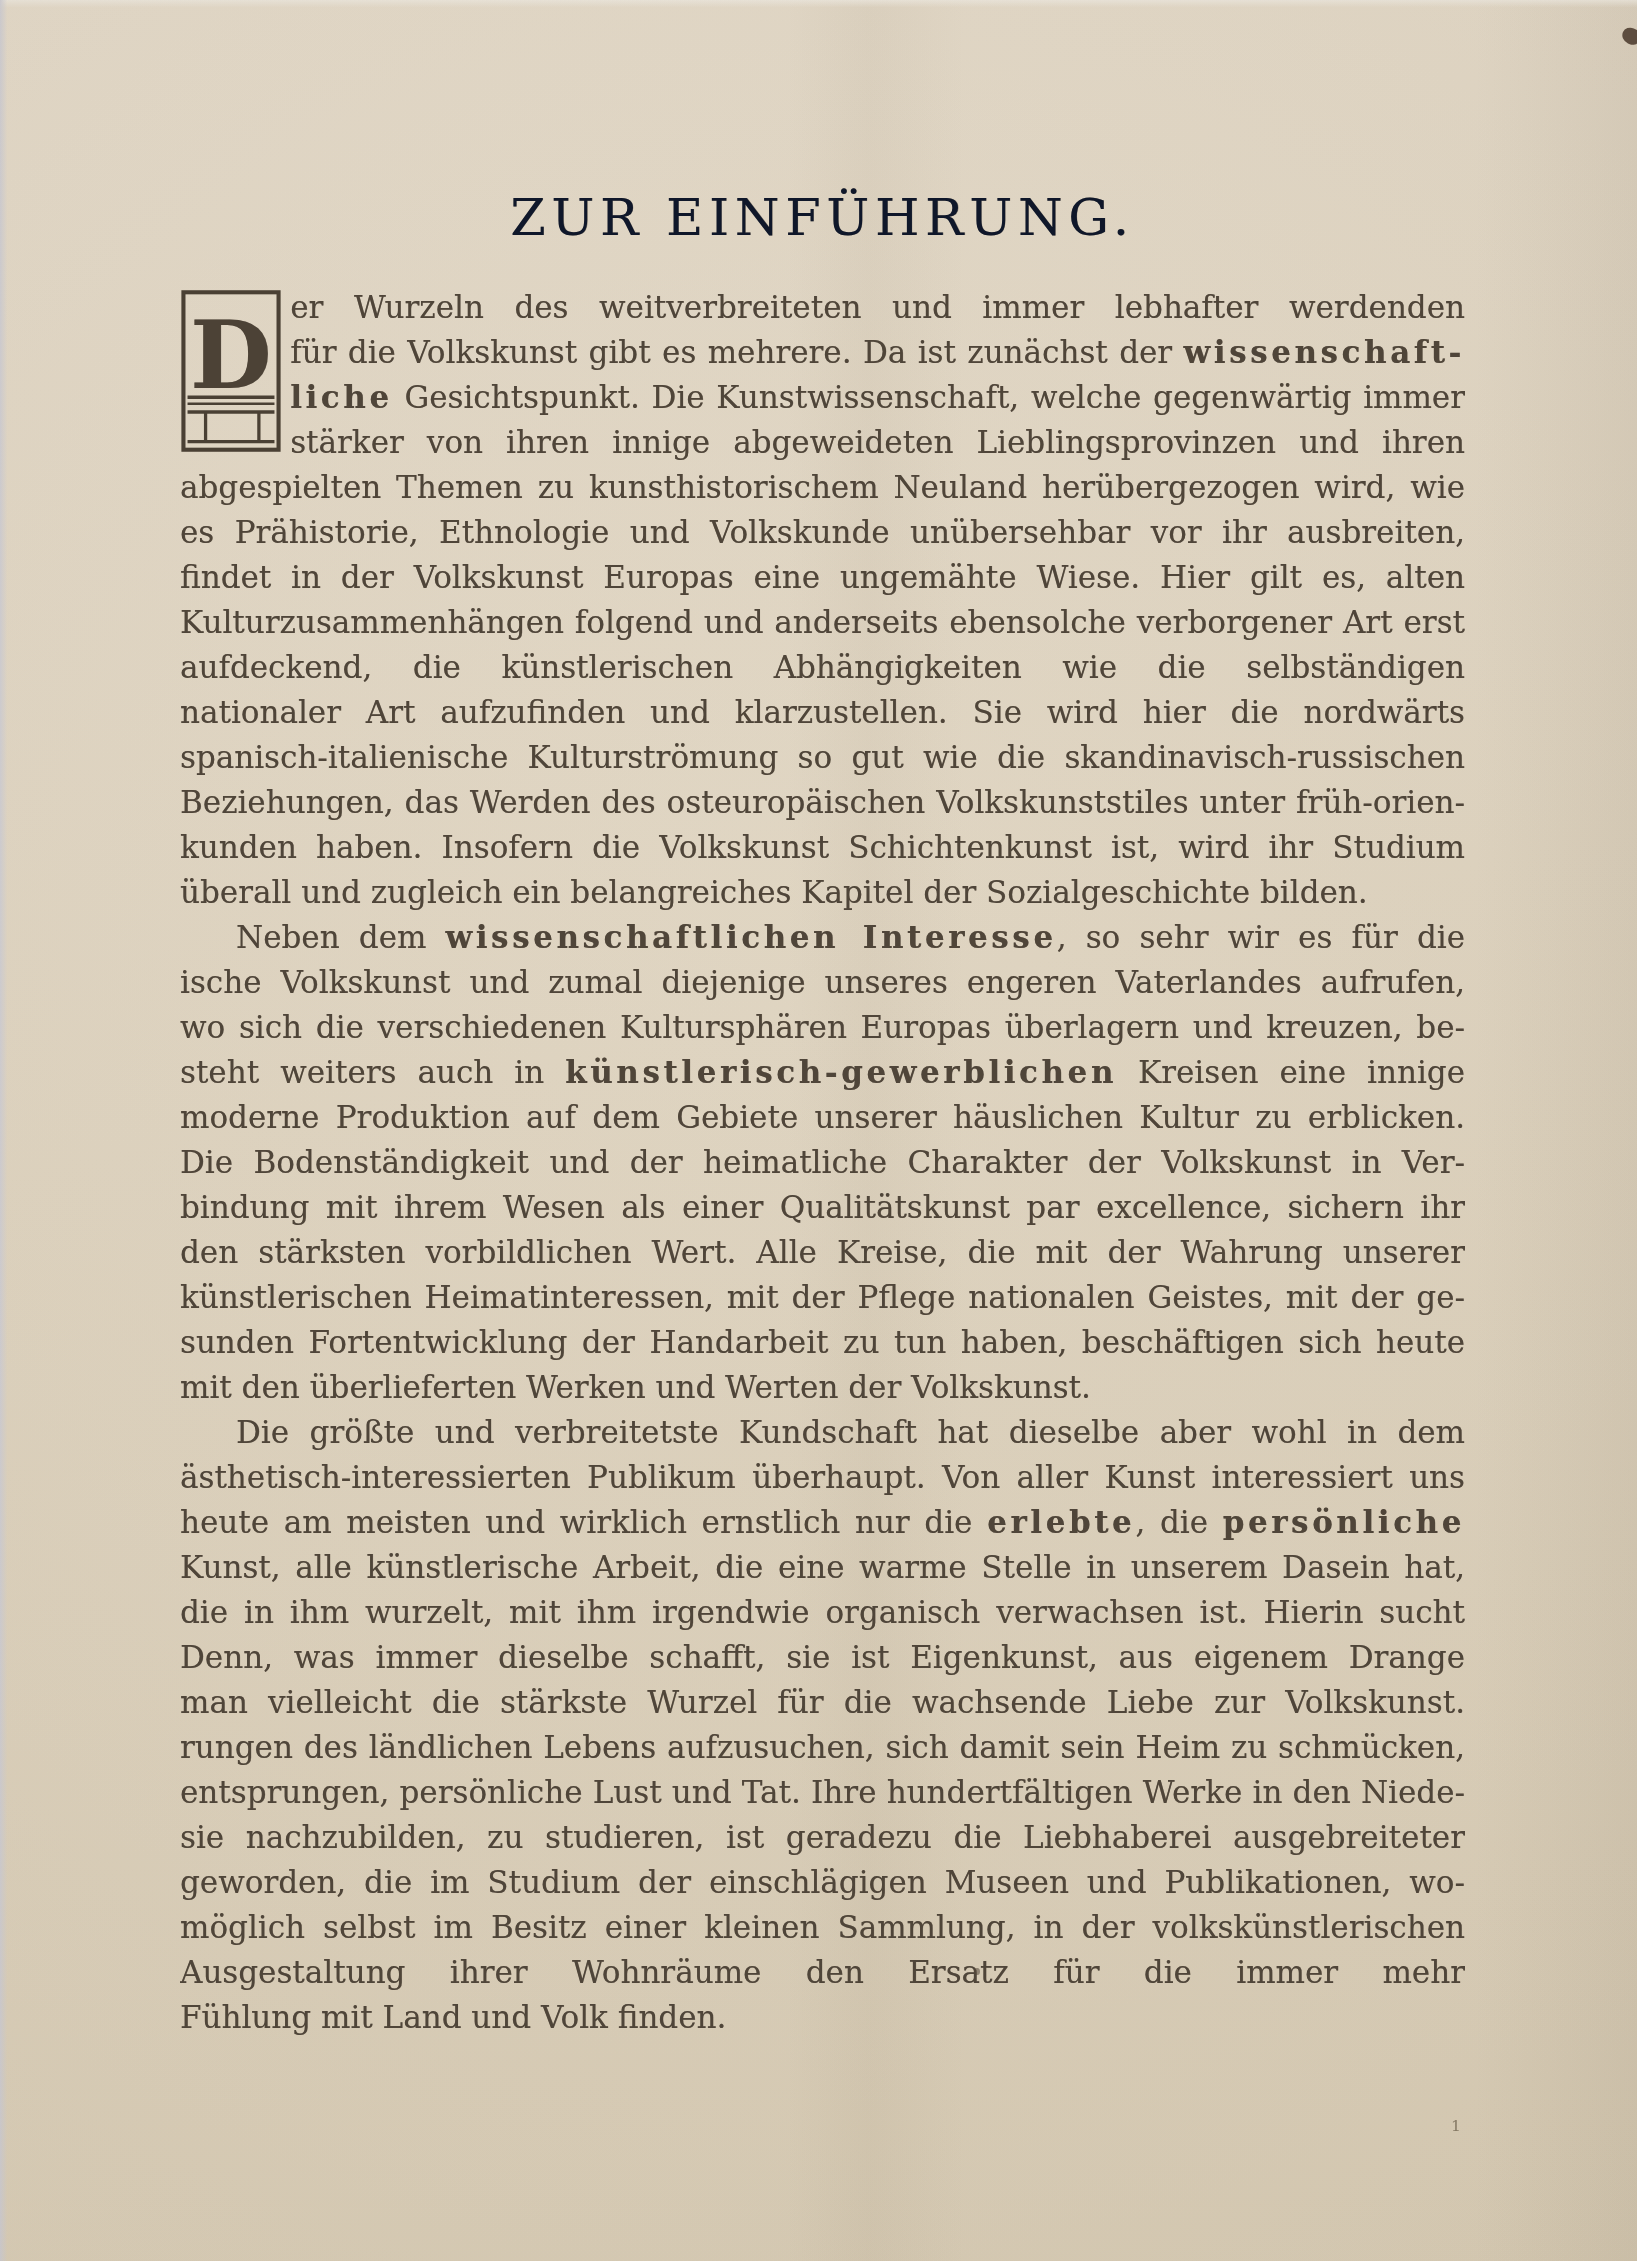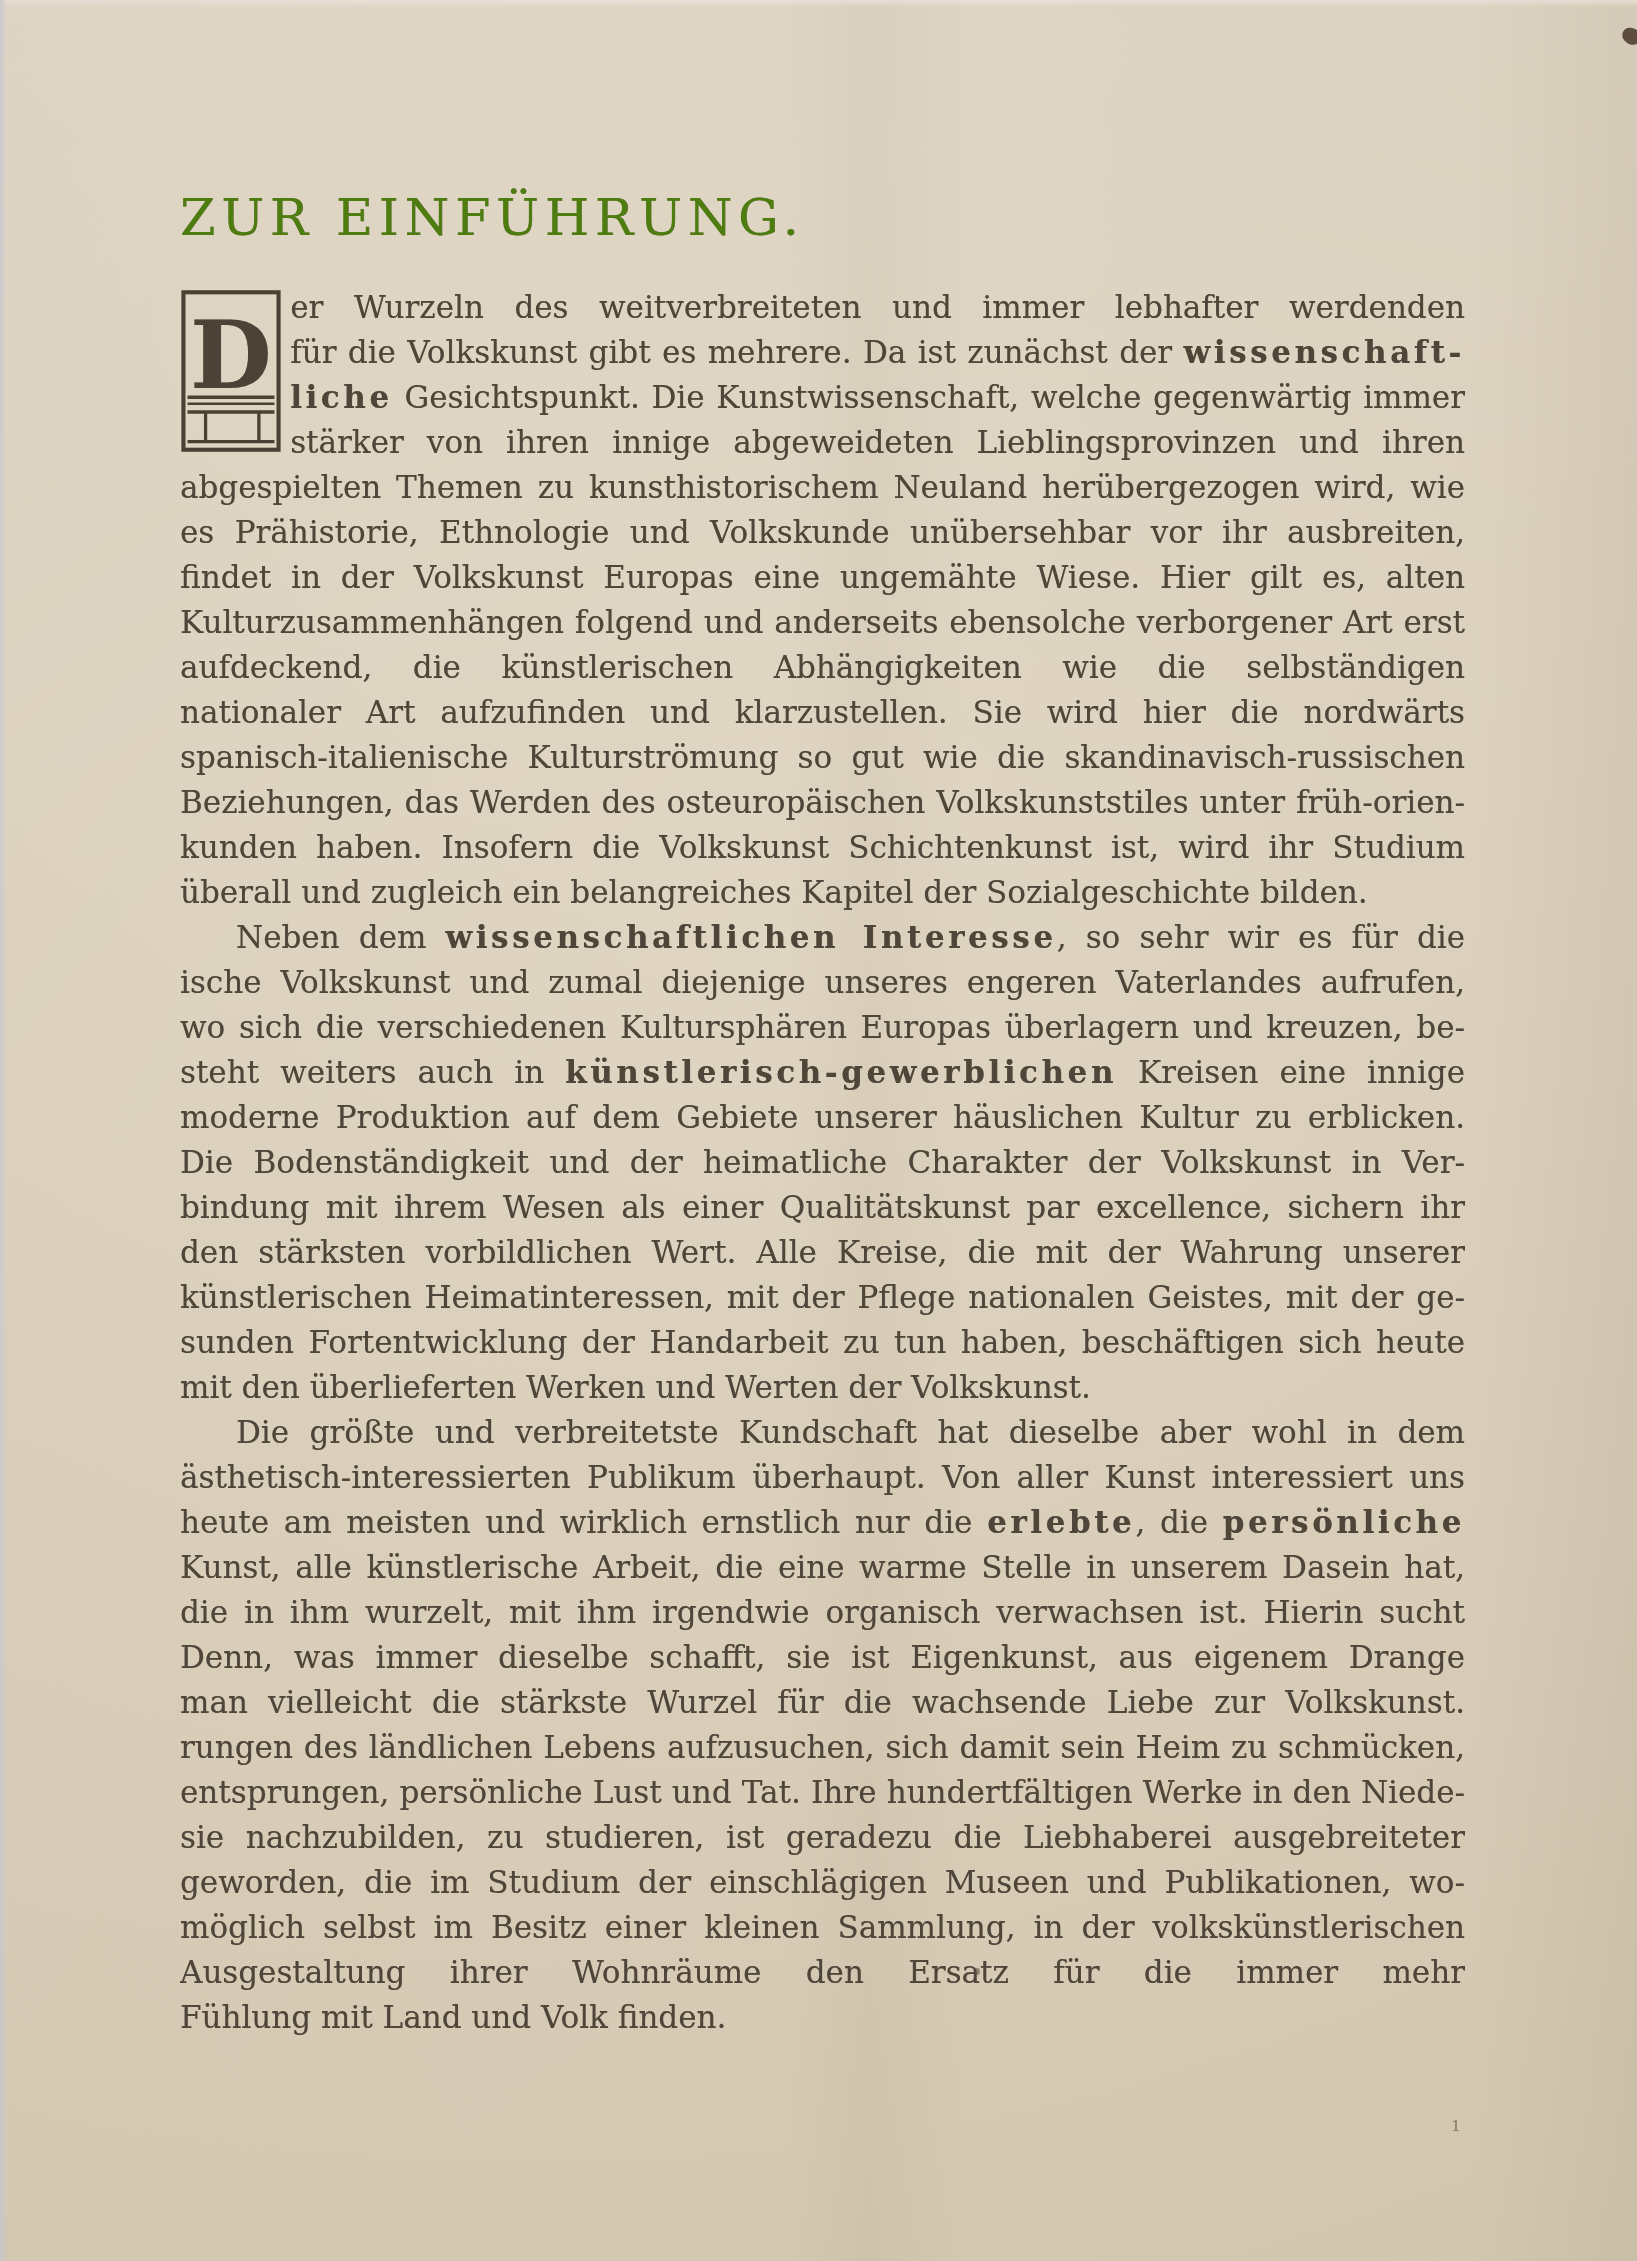--- a/index.html
+++ b/index.html
@@ -12,22 +12,22 @@
       linear-gradient(90deg, rgba(0,0,0,0) 90%, rgba(108,92,70,.08) 100%),
       linear-gradient(168deg, #e3d9c8 0%, #ded3bf 45%, #d8ccb5 100%);
     font-family:"DejaVu Serif","Liberation Serif",serif;
   }
   .vignette{
     position:absolute;inset:0;pointer-events:none;
     background:radial-gradient(125% 92% at 47% 40%, rgba(255,255,255,.04) 0%, rgba(98,82,58,.05) 78%, rgba(90,74,52,.10) 100%);
   }
   .title{
     position:absolute;top:185px;left:180px;width:1285px;
-    font-size:51px;line-height:65px;
-    letter-spacing:5.7px;color:#4d7c0f;
+    text-align:center;font-size:51px;line-height:65px;
+    letter-spacing:5.7px;color:#0f172a;
     text-shadow:0.3px 0.3px 0 rgba(70,61,48,.55);
   }
   .textblock{
     position:absolute;top:285px;left:180px;width:1285px;
     font-size:31px;color:#4f4539;
     text-shadow:0.2px 0.2px 0 rgba(79,69,57,.45);
   }
   .line{
     line-height:45px;height:45px;overflow:hidden;
     text-align:justify;text-align-last:justify;

